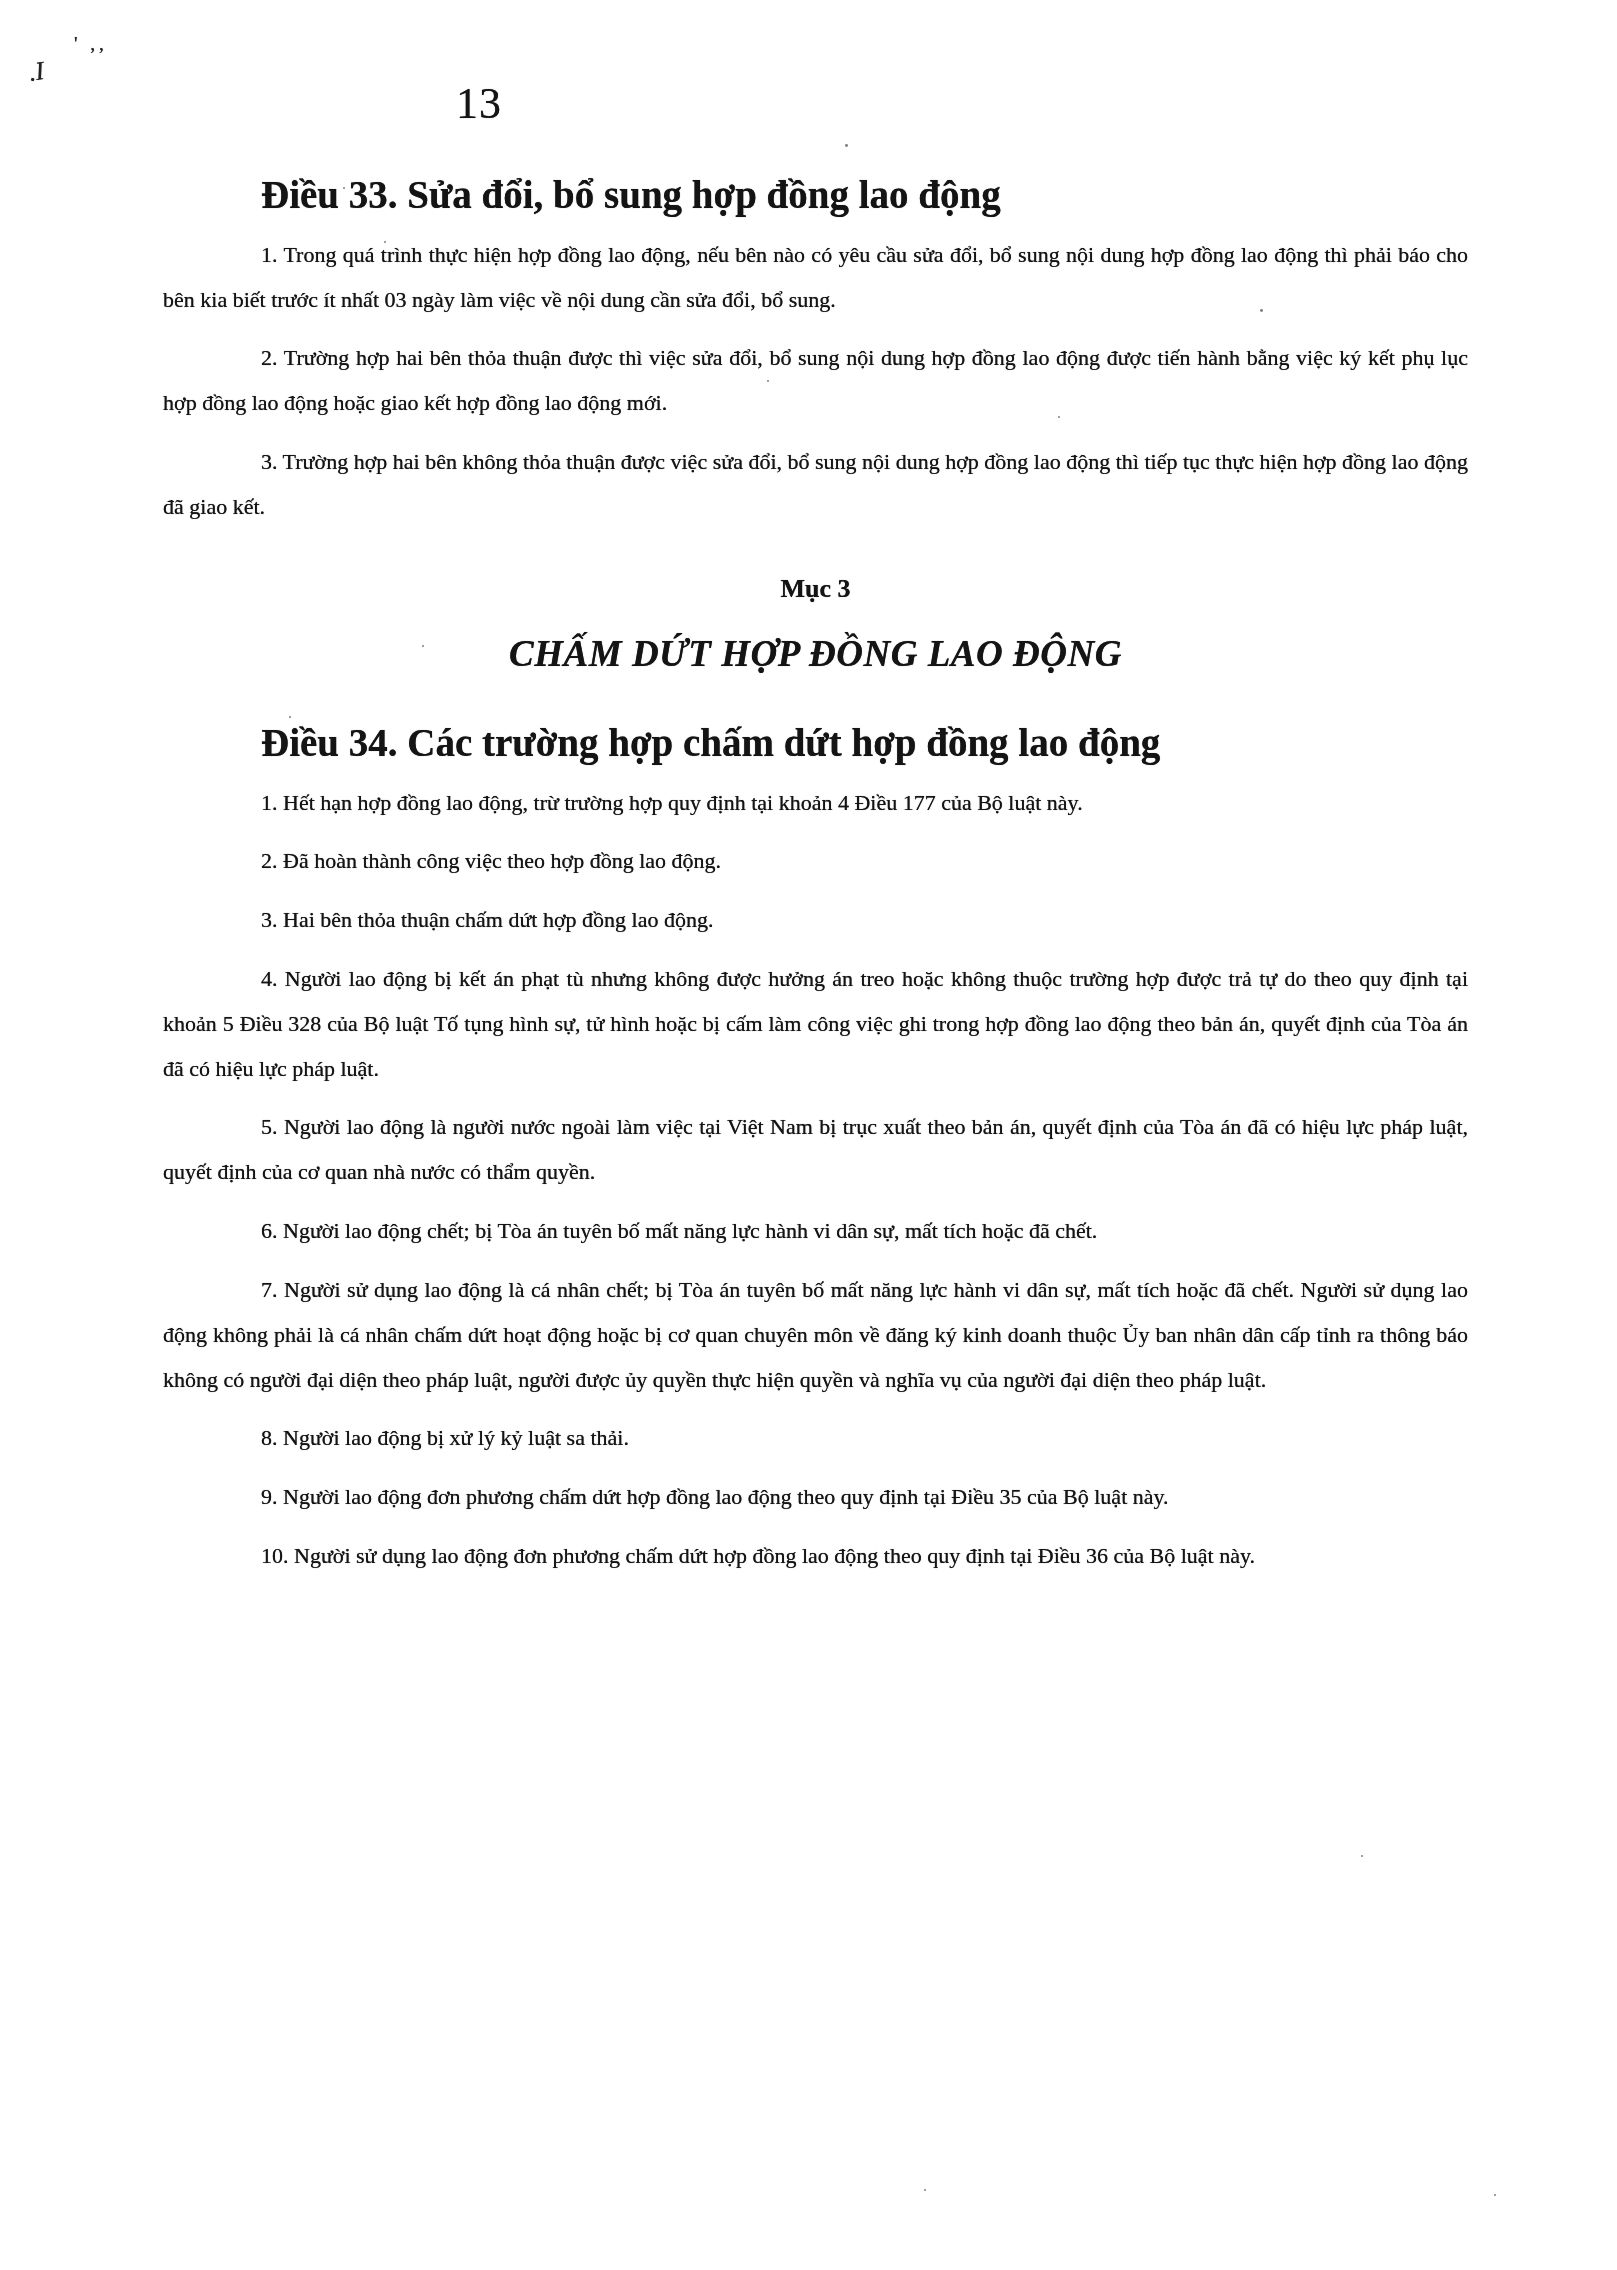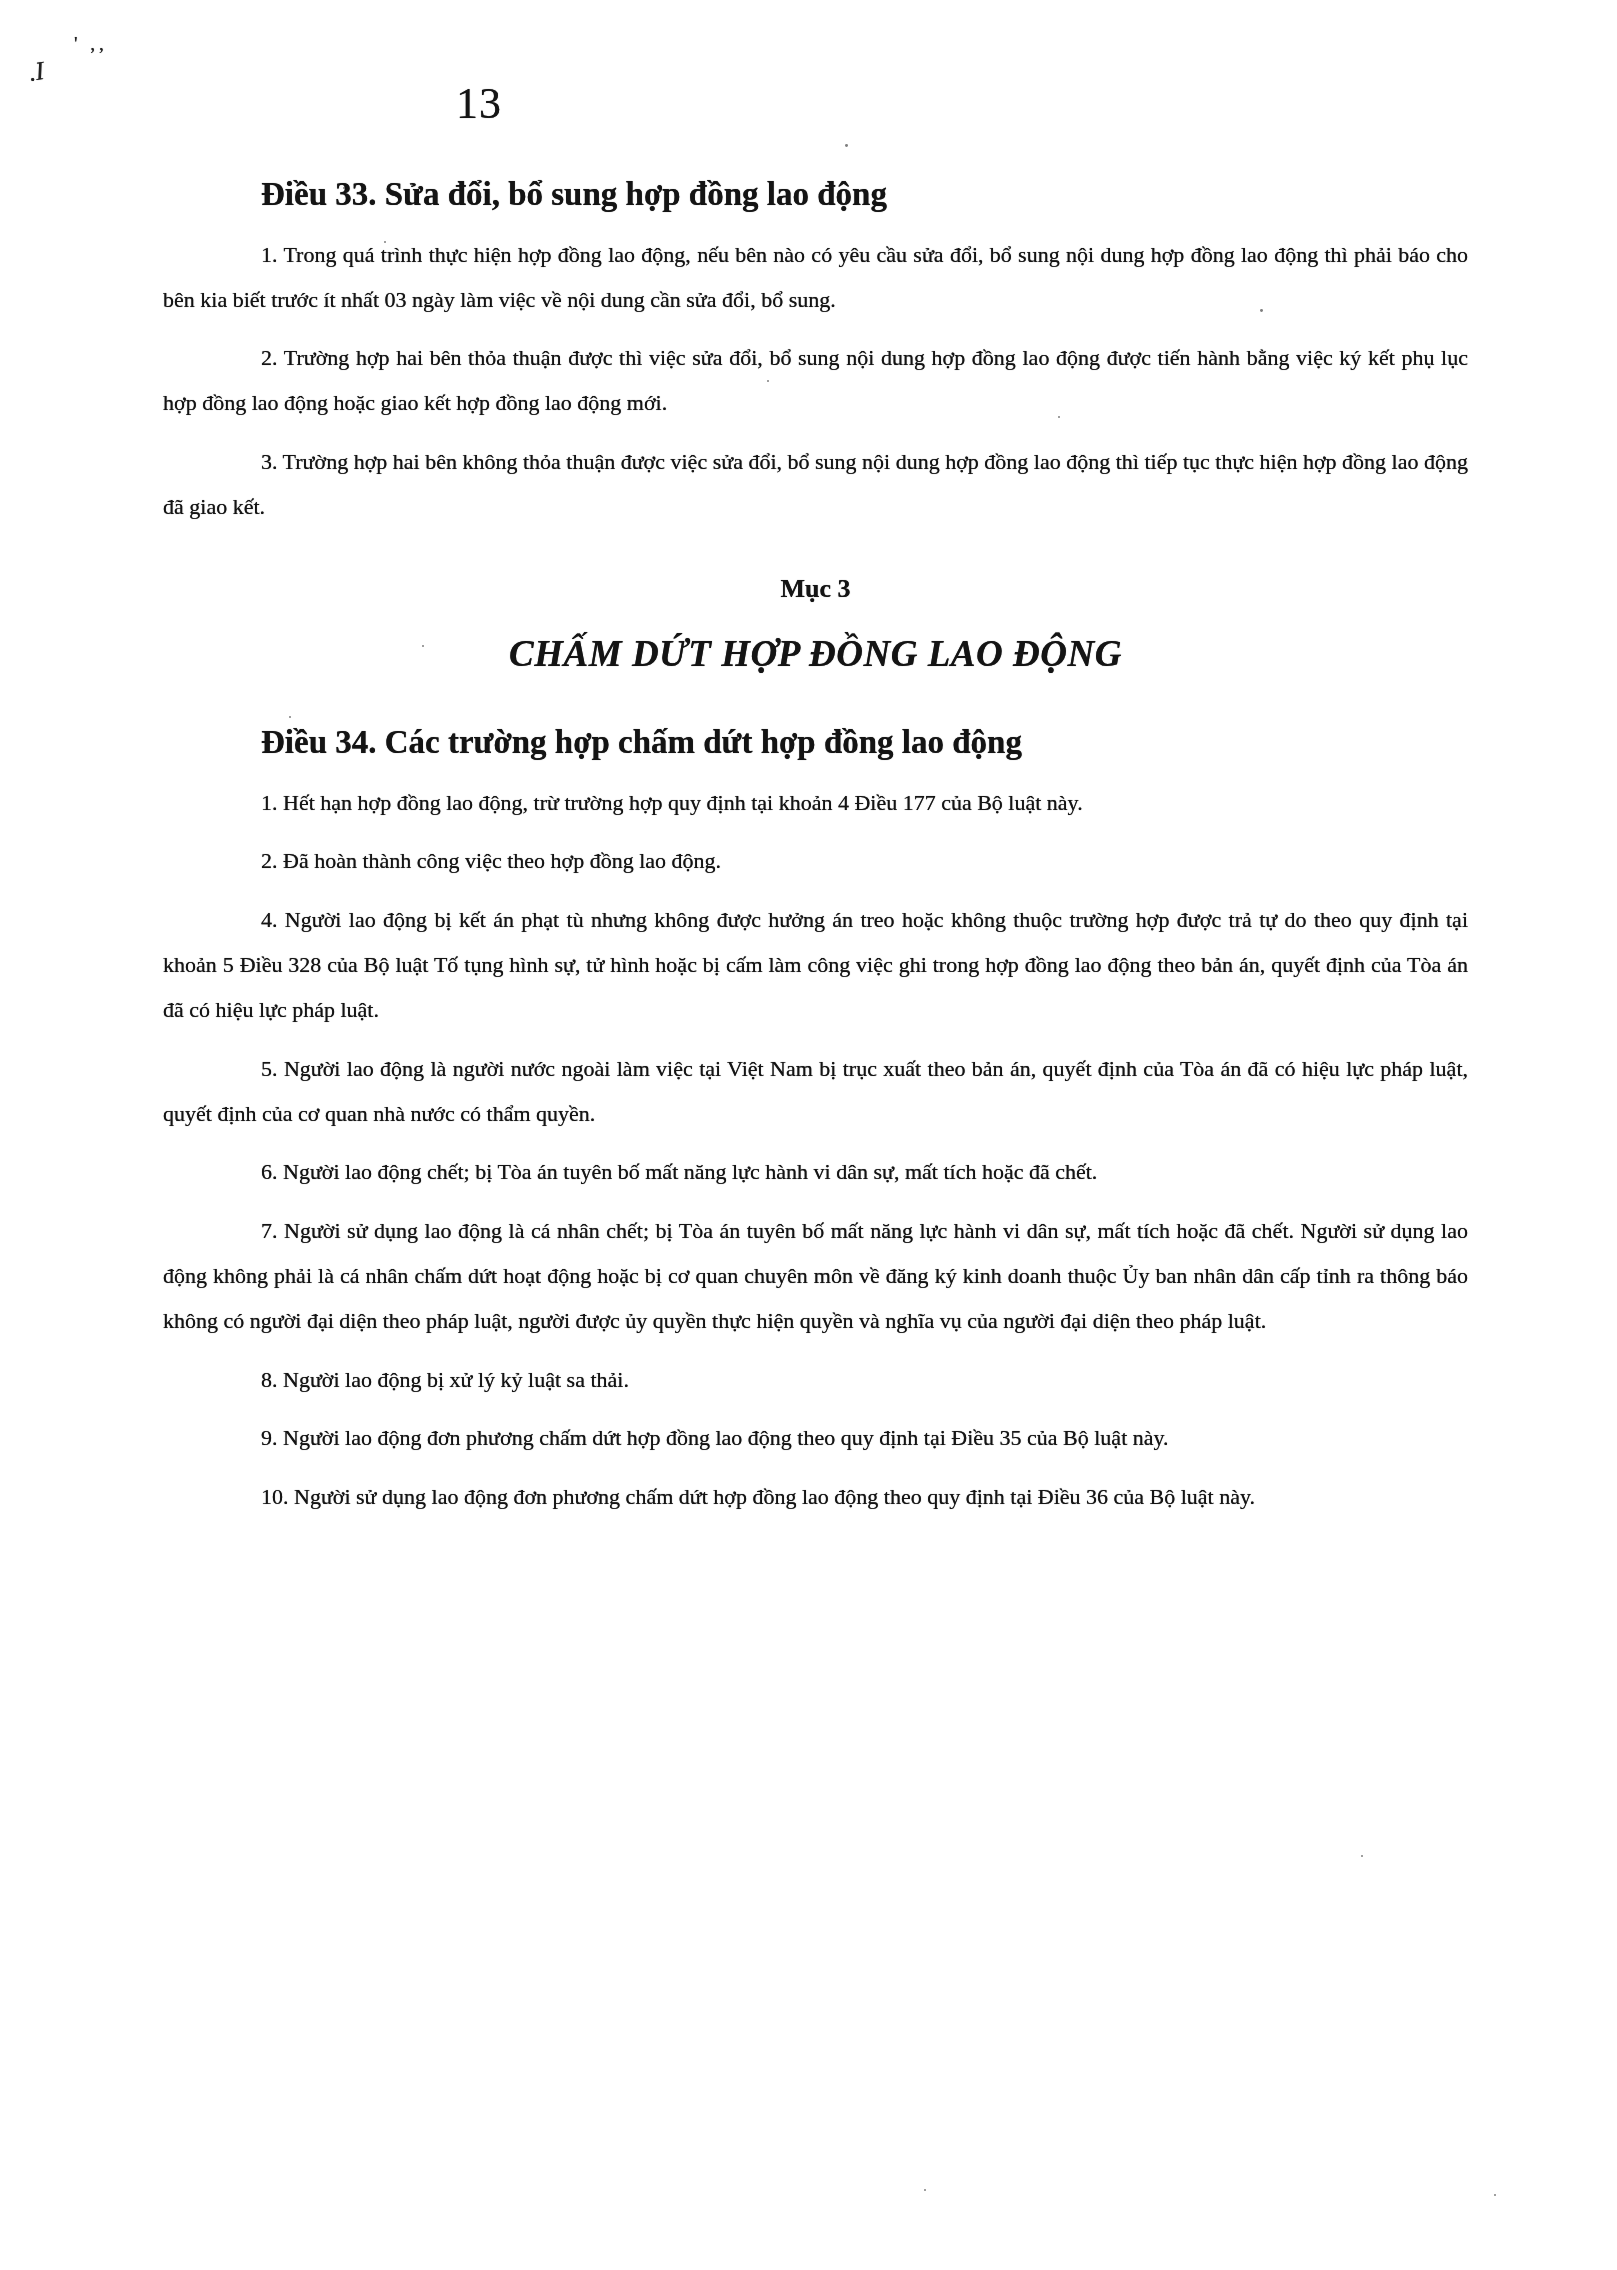--- a/index.html
+++ b/index.html
@@ -28,21 +28,21 @@
   }
   .clause{
     margin:0 0 13.7px 0;
     font-size:22px;
     line-height:45px;
     text-align:justify;
     text-indent:98px;
   }
   .art-heading{
     margin:0 0 14.6px 0;
-    font-size:33px;
+    font-size:39px;
     line-height:45px;
     font-weight:bold;
     text-indent:98px;
   }
   .section-label{
     margin:37px 0 5.9px 0;
     font-size:26px;
     line-height:46px;
     font-weight:bold;
     text-align:center;
@@ -100,20 +100,21 @@
     <p class="clause scan-text">2. Trường hợp hai bên thỏa thuận được thì việc sửa đổi, bổ sung nội dung hợp đồng lao động được tiến hành bằng việc ký kết phụ lục hợp đồng lao động hoặc giao kết hợp đồng lao động mới.</p>
     <p class="clause scan-text">3. Trường hợp hai bên không thỏa thuận được việc sửa đổi, bổ sung nội dung hợp đồng lao động thì tiếp tục thực hiện hợp đồng lao động đã giao kết.</p>
 
     <div class="section-label scan-text">Mục 3</div>
     <div class="section-title scan-text">CHẤM DỨT HỢP ĐỒNG LAO ĐỘNG</div>
 
     <h3 class="art-heading scan-text">Điều 34. Các trường hợp chấm dứt hợp đồng lao động</h3>
 
     <p class="clause scan-text">1. Hết hạn hợp đồng lao động, trừ trường hợp quy định tại khoản 4 Điều 177 của Bộ luật này.</p>
     <p class="clause scan-text">2. Đã hoàn thành công việc theo hợp đồng lao động.</p>
+    <p class="clause scan-text">3. Hai bên thỏa thuận chấm dứt hợp đồng lao động.</p>
     <p class="clause scan-text">4. Người lao động bị kết án phạt tù nhưng không được hưởng án treo hoặc không thuộc trường hợp được trả tự do theo quy định tại khoản 5 Điều 328 của Bộ luật Tố tụng hình sự, tử hình hoặc bị cấm làm công việc ghi trong hợp đồng lao động theo bản án, quyết định của Tòa án đã có hiệu lực pháp luật.</p>
     <p class="clause scan-text">5. Người lao động là người nước ngoài làm việc tại Việt Nam bị trục xuất theo bản án, quyết định của Tòa án đã có hiệu lực pháp luật, quyết định của cơ quan nhà nước có thẩm quyền.</p>
     <p class="clause scan-text">6. Người lao động chết; bị Tòa án tuyên bố mất năng lực hành vi dân sự, mất tích hoặc đã chết.</p>
     <p class="clause scan-text">7. Người sử dụng lao động là cá nhân chết; bị Tòa án tuyên bố mất năng lực hành vi dân sự, mất tích hoặc đã chết. Người sử dụng lao động không phải là cá nhân chấm dứt hoạt động hoặc bị cơ quan chuyên môn về đăng ký kinh doanh thuộc Ủy ban nhân dân cấp tỉnh ra thông báo không có người đại diện theo pháp luật, người được ủy quyền thực hiện quyền và nghĩa vụ của người đại diện theo pháp luật.</p>
     <p class="clause scan-text">8. Người lao động bị xử lý kỷ luật sa thải.</p>
     <p class="clause scan-text">9. Người lao động đơn phương chấm dứt hợp đồng lao động theo quy định tại Điều 35 của Bộ luật này.</p>
     <p class="clause scan-text">10. Người sử dụng lao động đơn phương chấm dứt hợp đồng lao động theo quy định tại Điều 36 của Bộ luật này.</p>
 
   </div>
 </div>

